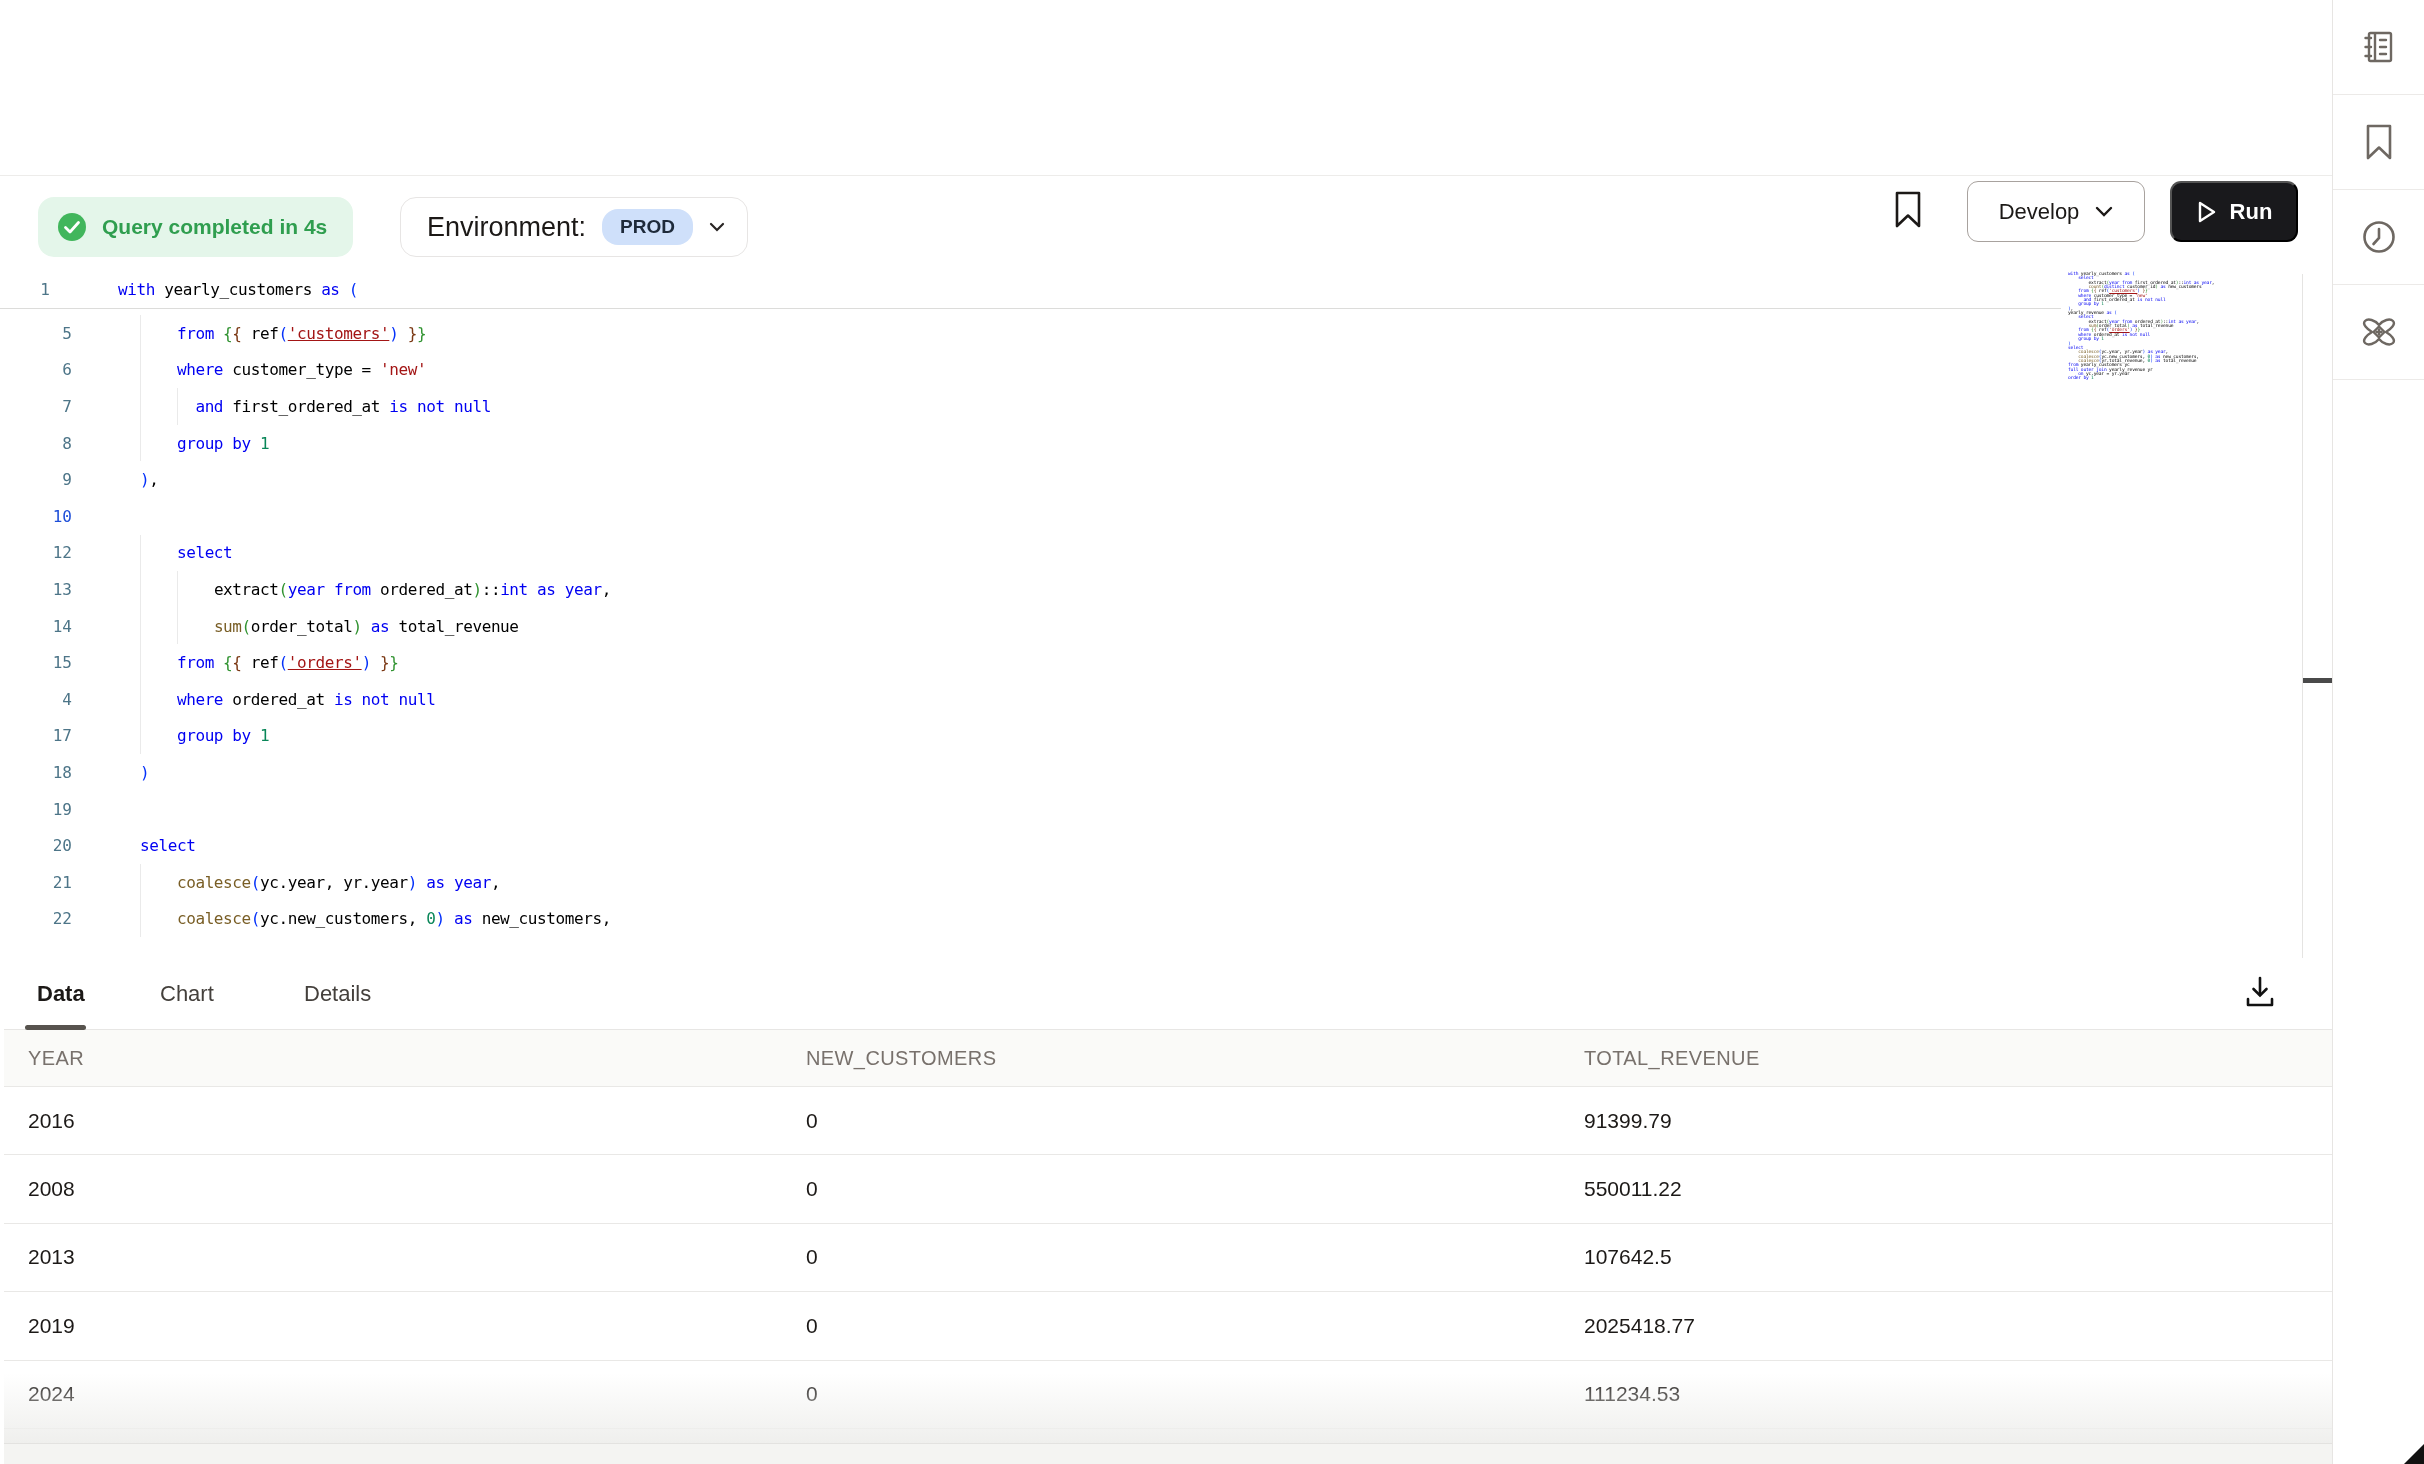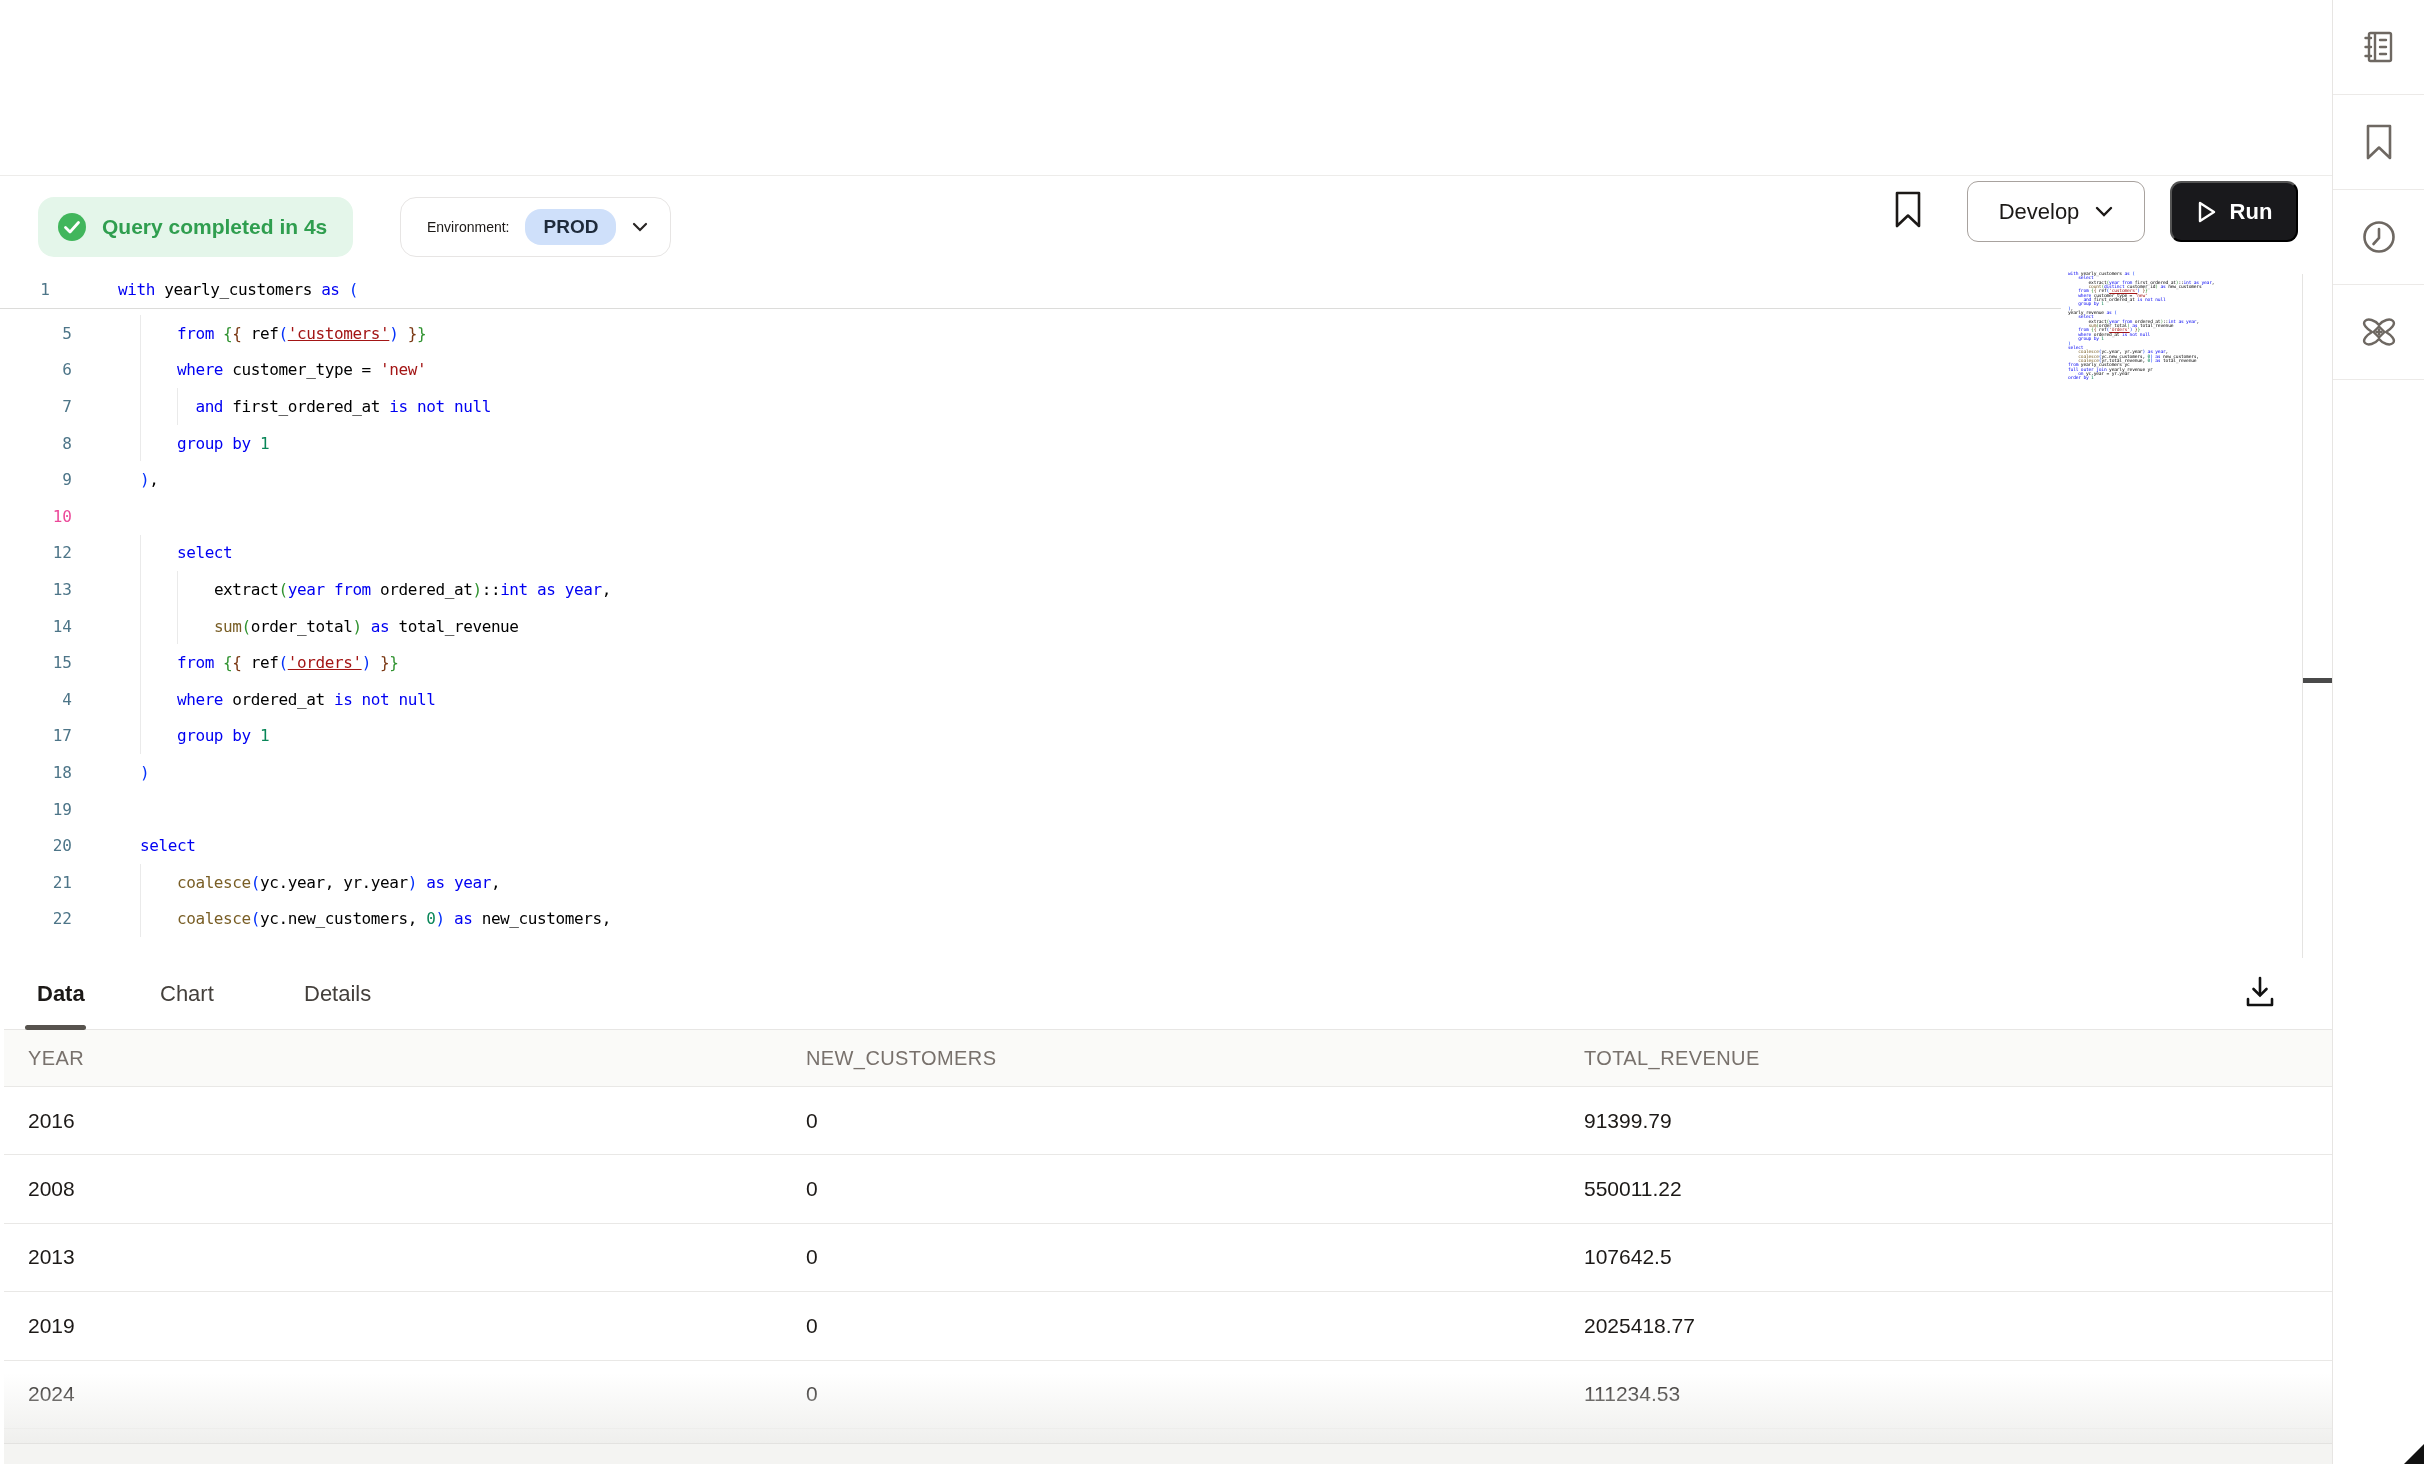--- a/index.html
+++ b/index.html
@@ -28,21 +28,21 @@
   .run-btn { position:absolute; left:2170px; top:99px; width:128px; height:61px; border-radius:11px;
              background:#19191c; color:#fff; display:flex; align-items:center; justify-content:center;
              gap:12px; font-size:22px; font-weight:600; cursor:pointer; }
 
   
   .status-pill { position:absolute; left:38px; top:197px; height:60px; background:#e4f6ea; border-radius:16px;
                  display:flex; align-items:center; gap:14px; padding:0 26px 0 18px; }
   .status-text { font-size:21px; font-weight:600; color:#2f9e4f; }
   .env-pill { position:absolute; left:400px; top:197px; height:60px; background:#fff; border:1.5px solid #e7e5e4;
               border-radius:16px; display:flex; align-items:center; gap:16px; padding:0 22px 0 26px; cursor:pointer; }
-  .env-label { font-size:14px; color:#1c1917; }
+  .env-label { font-size:27px; color:#1c1917; }
   .env-value { background:#cfe0fa; border-radius:16px; padding:7px 18px; font-size:19px; font-weight:600; color:#1e2a3a; }
 
   
   .editor { position:absolute; left:0; top:268px; width:2332px; height:690px; background:#fff; }
   .sticky-row { position:absolute; left:0; top:4px; width:2061px; height:41px; background:#fff;
                 border-bottom:1px solid #dcdcda; z-index:3; }
   .sticky-row .line-num { width:50px; }
   .editor-lines { position:absolute; left:0; top:47px; width:2302px; height:643px; overflow:hidden; z-index:1; }
   .code-row { position:relative; height:36.6px; display:flex; align-items:center; }
   .line-num { width:72px; text-align:right; font-family:"DejaVu Sans Mono", monospace; font-size:16px;
@@ -153,21 +153,21 @@
         <div class="code-row">
           <div class="line-num" style="color: rgb(77, 117, 136);">8</div>
           <div class="indent-guide" style="left: 140px;"></div>
           <pre class="code-text"><span>    </span><span style="color: rgb(0, 0, 242);">group by </span><span style="color: rgb(9, 134, 88);">1</span></pre>
         </div>
         <div class="code-row">
           <div class="line-num" style="color: rgb(77, 117, 136);">9</div>
           <pre class="code-text"><span></span><span style="color: rgb(4, 49, 250);">)</span><span style="color: rgb(0, 0, 0);">,</span></pre>
         </div>
         <div class="code-row">
-          <div class="line-num" style="color: #ec4899;">10</div>
+          <div class="line-num" style="color: #1d4ed8;">10</div>
           <pre class="code-text"><span></span></pre>
         </div>
         <div class="code-row">
           <div class="line-num" style="color: rgb(77, 117, 136);">12</div>
           <div class="indent-guide" style="left: 140px;"></div>
           <pre class="code-text"><span>    </span><span style="color: rgb(0, 0, 242);">select</span></pre>
         </div>
         <div class="code-row">
           <div class="line-num" style="color: rgb(77, 117, 136);">13</div>
           <div class="indent-guide" style="left: 140px;"></div>

